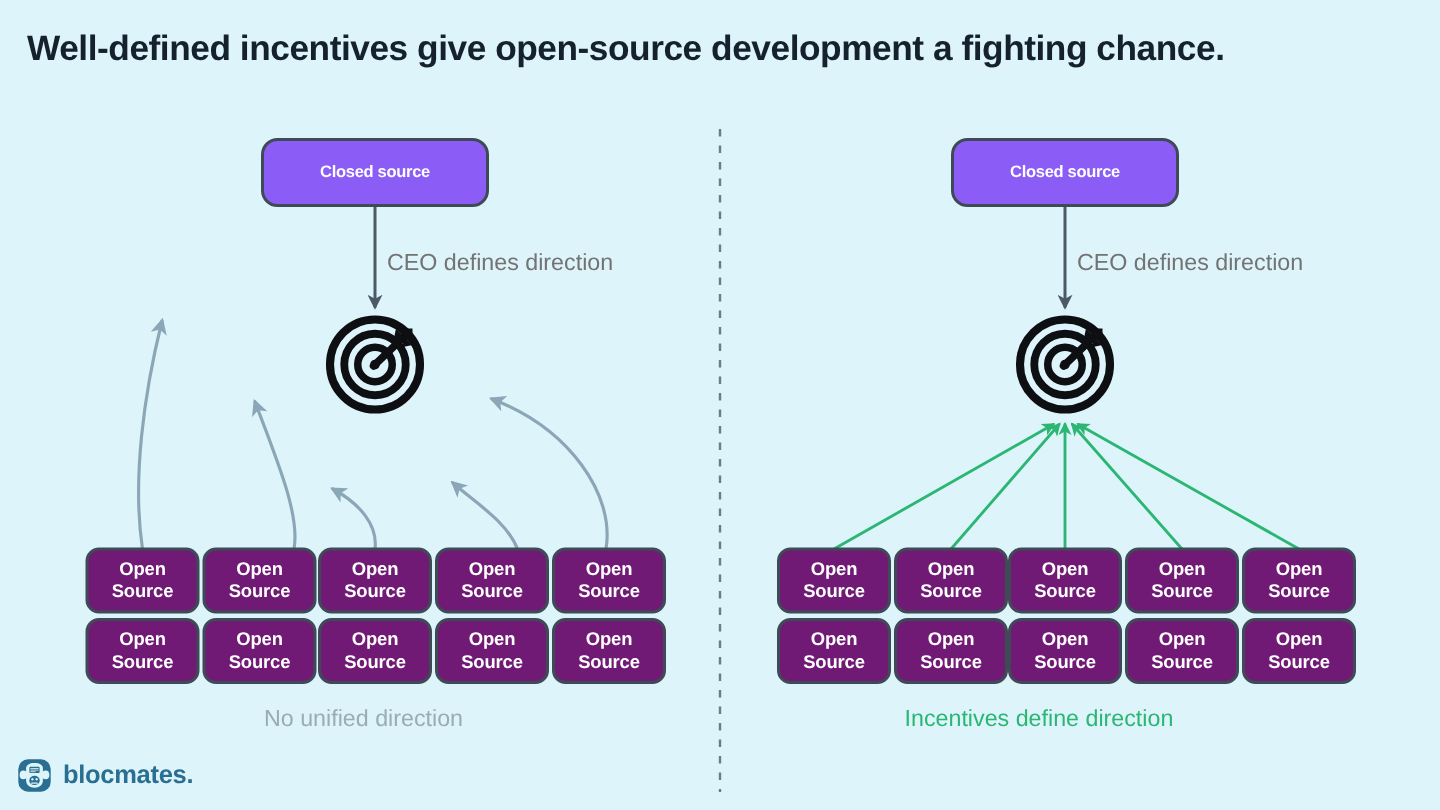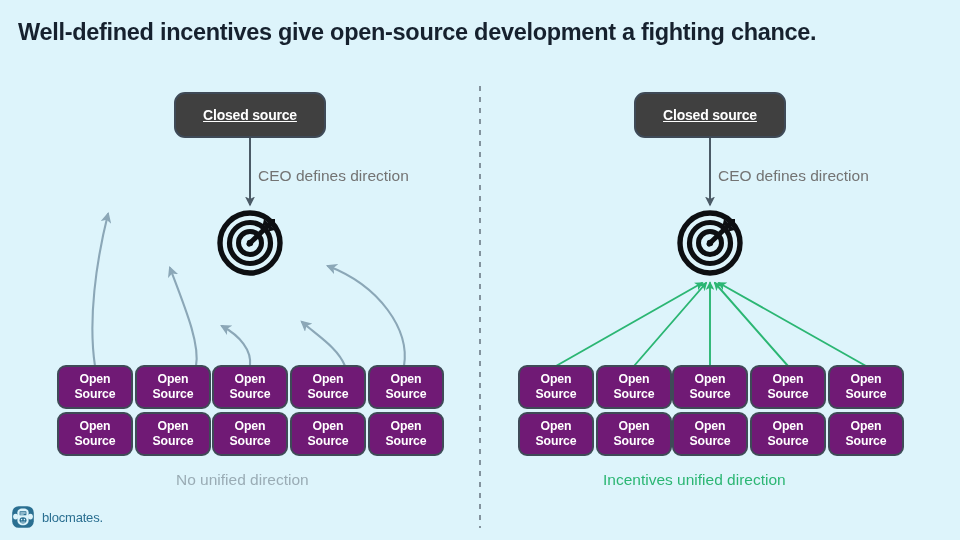--- a/index.html
+++ b/index.html
@@ -45,25 +45,24 @@
     display: flex;
     align-items: center;
     justify-content: center;
     text-align: center;
     color: #ffffff;
     font-weight: bold;
   }
   .closed-box {
     width: 152px;
     height: 46px;
-    background: #404040;
+    background: #8b5cf6;
     border-radius: 11px;
-    font-size: 14px;
+    font-size: 11px;
     letter-spacing: -0.2px;
-    text-decoration: underline;
   }
   .os-box {
     width: 76px;
     height: 44px;
     background: #701a75;
     font-size: 12.3px;
     line-height: 15px;
     letter-spacing: -0.1px;
   }
   .os-box span { display: block; }
@@ -82,22 +81,22 @@
   .caption-right { color: #2bb673; }
   .logo-wrap {
     position: absolute;
     left: 11px;
     top: 505px;
     display: flex;
     align-items: center;
     gap: 7px;
   }
   .logo-text {
-    font-size: 13px;
-    font-weight: normal;
+    font-size: 17px;
+    font-weight: bold;
     color: #2a6f91;
     letter-spacing: -0.2px;
   }
 </style>
 </head>
 <body>
 
 <div id="stage">
 
   <div class="title">Well-defined incentives give open-source development a fighting chance.</div>
@@ -291,21 +290,21 @@
       <span>Source</span>
     </div>
   </div>
   <div class="node-box os-box" style="left:828px; top:412px;">
     <div>
       <span>Open</span>
       <span>Source</span>
     </div>
   </div>
 
-  <div class="panel-caption caption-right" style="left:603px; top:471px;">Incentives unified direction</div>
+  <div class="panel-caption caption-right" style="left:603px; top:471px;">Incentives define direction</div>
 
   <div class="logo-wrap">
     <svg width="24" height="24" viewBox="0 0 24 24">
       <rect x="1.2" y="1.2" width="21.6" height="21.6" rx="6.5" fill="#2a6f91"></rect>
       <ellipse cx="4.6" cy="11.6" rx="2.5" ry="2.9" fill="#ddf4fb"></ellipse>
       <ellipse cx="19.4" cy="11.6" rx="2.5" ry="2.9" fill="#ddf4fb"></ellipse>
       <path d="M 6.4 7.2 C 6.4 4.9 8.6 3.6 12 3.6 C 15.4 3.6 17.6 4.9 17.6 7.2 L 17.6 15.4 C 17.6 18.4 15.2 20.2 12 20.2 C 8.8 20.2 6.4 18.4 6.4 15.4 Z" fill="#ddf4fb"></path>
       <rect x="8.6" y="6.2" width="6.8" height="4.1" rx="0.6" fill="#2a6f91"></rect>
       <rect x="9.3" y="7.0" width="5.4" height="0.55" fill="#ddf4fb"></rect>
       <rect x="9.3" y="8.1" width="5.4" height="0.55" fill="#ddf4fb"></rect>

